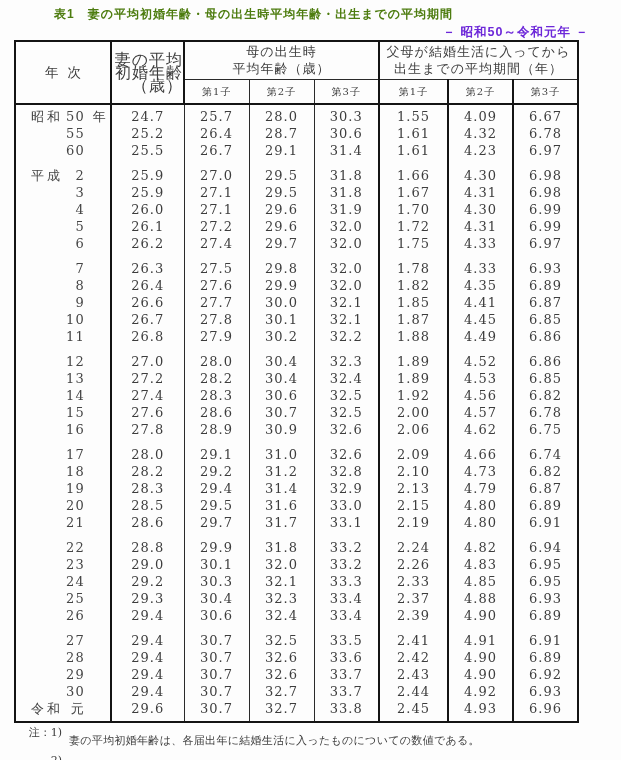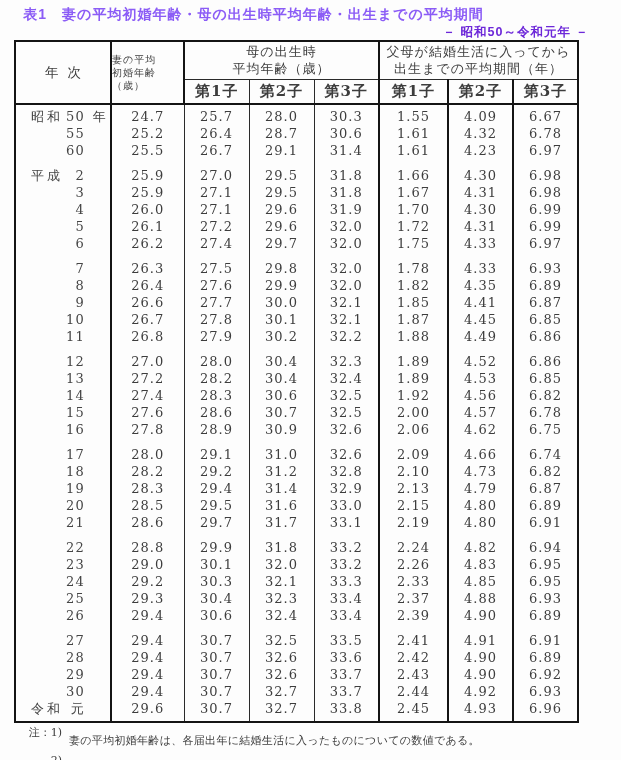--- a/index.html
+++ b/index.html
@@ -8,21 +8,21 @@
     width:621px;height:760px;
     background:#fdfdfd;
     font-family:"DejaVu Serif","Liberation Serif",serif;
     color:#3d3d3d;
     overflow:hidden;
   }
   .title{
     position:absolute;left:0;top:6px;width:493px;
     text-align:center;padding-left:14px;box-sizing:border-box;
     font-family:"Liberation Sans","DejaVu Sans",sans-serif;
-    font-weight:bold;font-size:14px;letter-spacing:1px;color:#8b5cf6;
+    font-weight:bold;font-size:12px;letter-spacing:1px;color:#4d7c0f;
   }
   .subtitle{
     position:absolute;top:24px;right:32px;
     font-family:"Liberation Sans","DejaVu Sans",sans-serif;
     font-weight:bold;font-size:12.5px;letter-spacing:1px;color:#6d28d9;
   }
   table.stats{
     position:absolute;left:14px;top:40px;
     width:563px;border-collapse:collapse;table-layout:fixed;
     border:2px solid #141414;
@@ -30,22 +30,22 @@
   table.stats th,table.stats td{
     padding:0;margin:0;font-weight:normal;vertical-align:middle;
     color:#3d3d3d;
   }
   thead{border-bottom:2px solid #141414;}
   .b1{border-right:1px solid #2a2a2a;}
   .b2{border-right:2px solid #141414;}
   .hb{border-bottom:1px solid #2a2a2a;}
   th.grp{height:37px;font-size:13px;letter-spacing:1px;line-height:17px;text-align:center;font-family:Liberation Mono, monospace;}
   th.yearhead{font-size:13.5px;letter-spacing:9px;text-indent:9px;text-align:center;}
-  th.wifehead{font-size:10px;line-height:13px;letter-spacing:1px;text-align:left;}
-  tr.subhead th{height:23px;font-size:15px;letter-spacing:1px;text-align:center;font-weight:bold;}
+  th.wifehead{font-size:16px;line-height:13px;letter-spacing:1px;text-align:right;}
+  tr.subhead th{height:23px;font-size:10px;letter-spacing:1px;text-align:center;}
   tbody td{height:17px;font-size:13px;text-align:center;letter-spacing:1px;color:#454545;}
   tbody tr.sp td{height:auto;}
   .yc{display:flex;align-items:center;height:17px;font-size:13px;color:#454545;}
   .yc .era{width:42px;padding-left:15px;letter-spacing:3px;text-align:left;box-sizing:content-box;}
   .yc .num{width:26px;text-align:right;letter-spacing:1px;}
   .yc .suf{width:22px;padding-left:8px;text-align:left;}
   .notes{
     position:absolute;left:14px;top:723px;width:600px;
     font-size:11px;color:#3d3d3d;
   }

